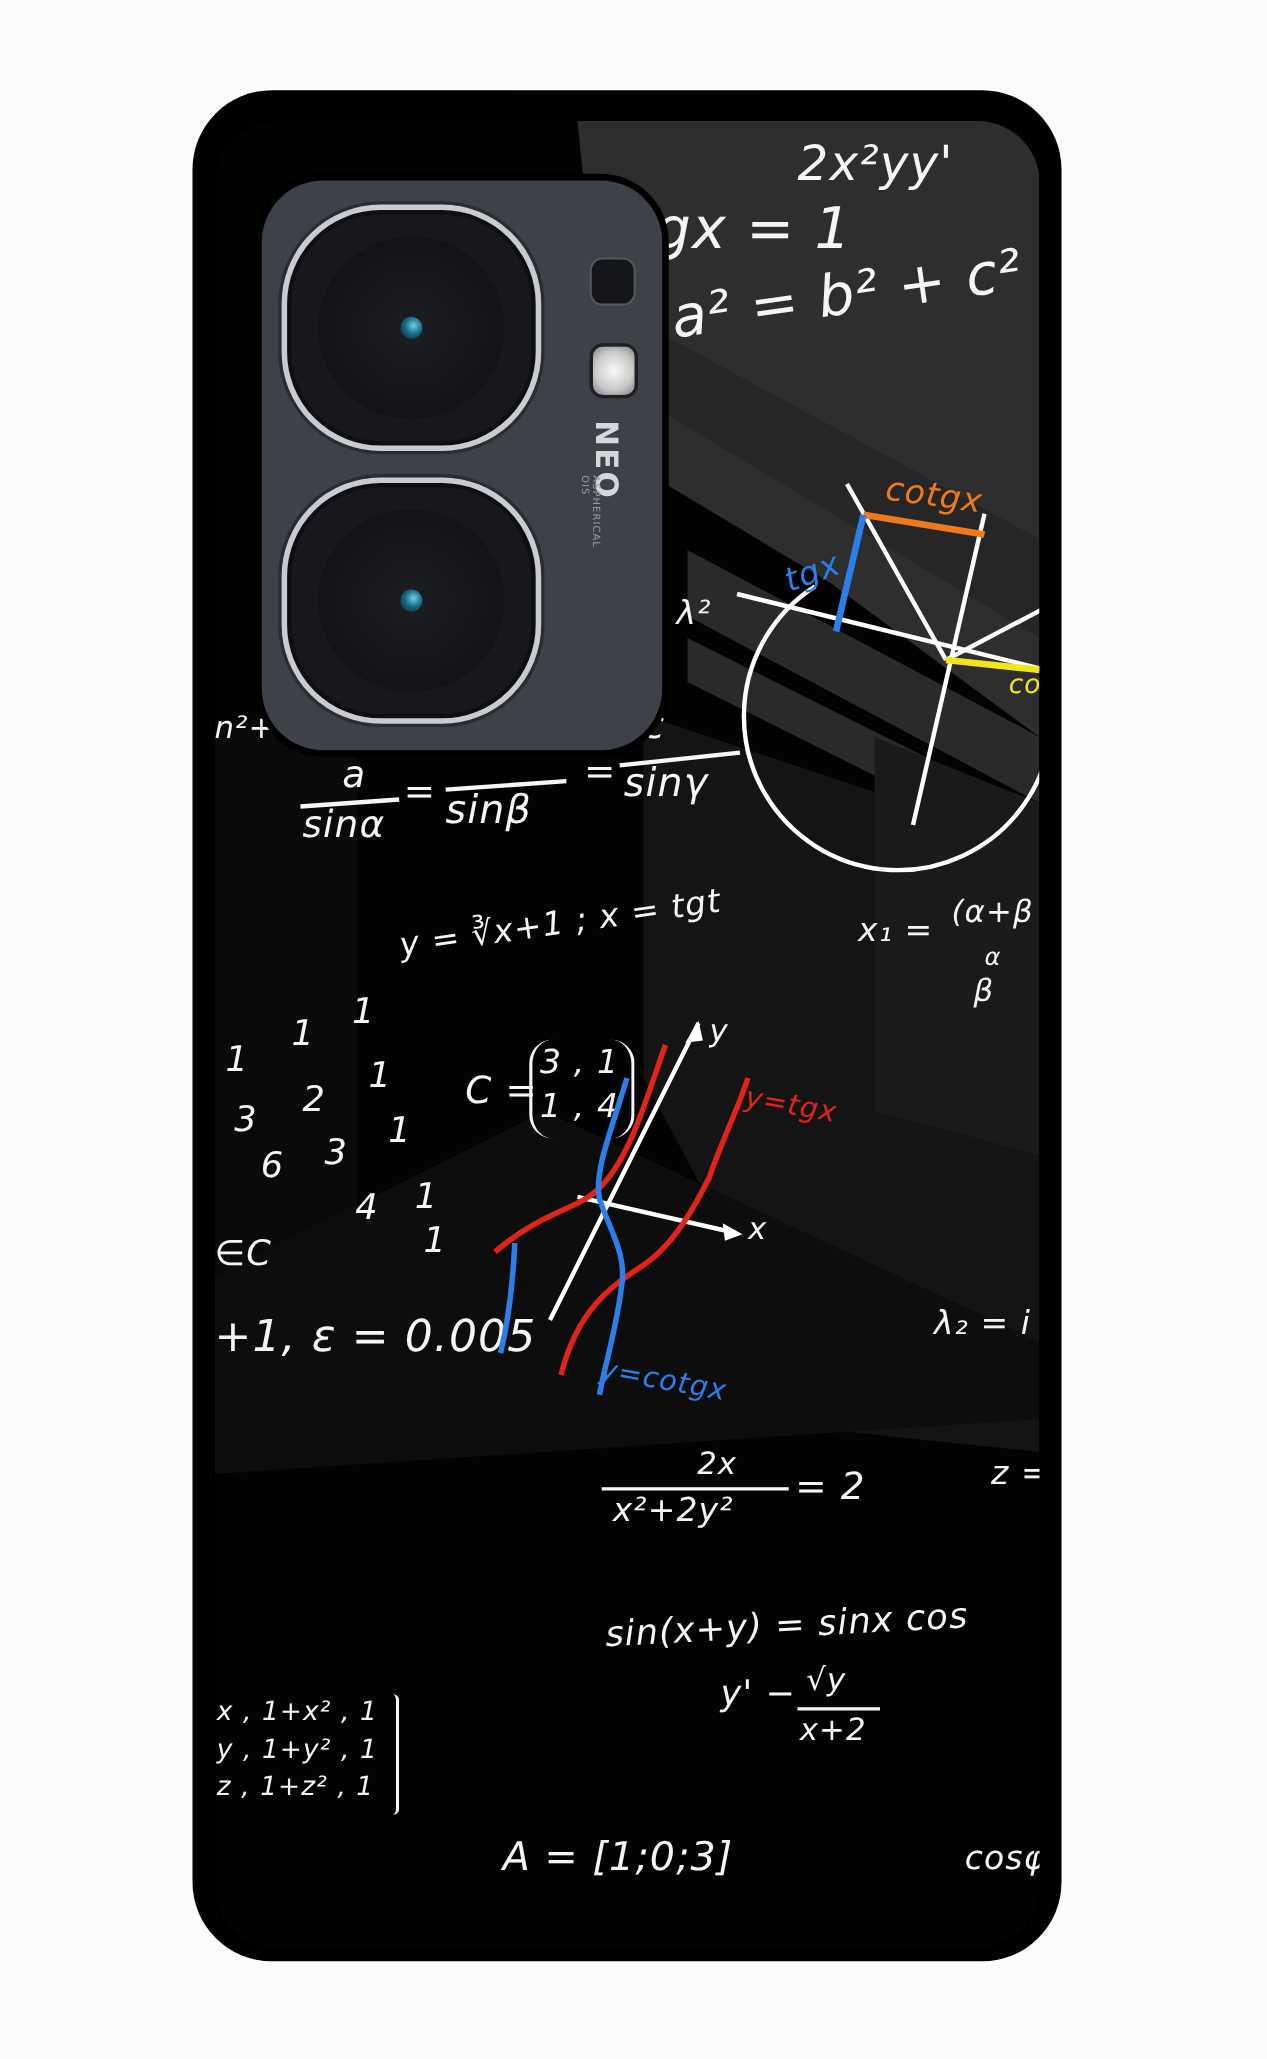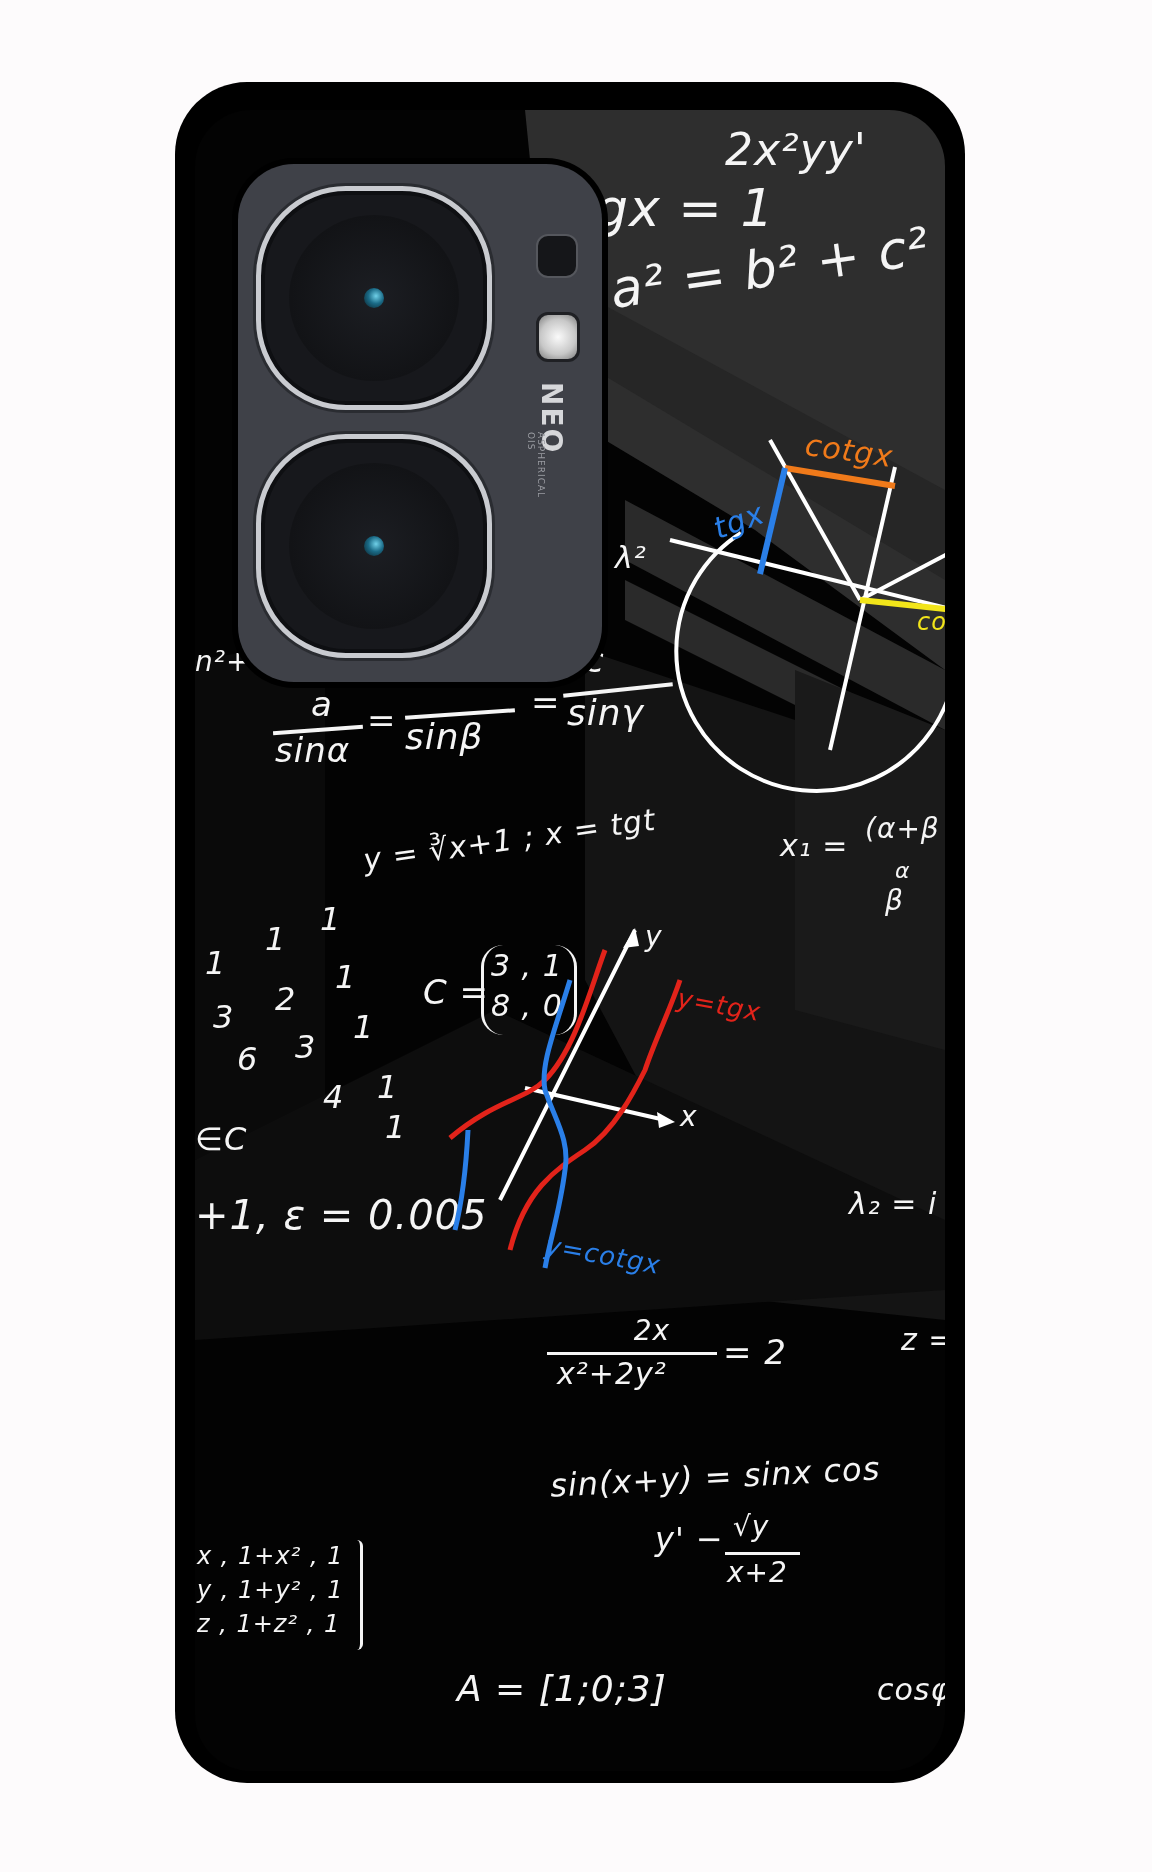--- a/index.html
+++ b/index.html
@@ -90,21 +90,21 @@
       <div class="math" style="left:100px;top:918px;font-size:32px;">3</div>
       <div class="math" style="left:158px;top:898px;font-size:32px;">1</div>
       <div class="math" style="left:128px;top:968px;font-size:32px;">4</div>
       <div class="math" style="left:182px;top:958px;font-size:32px;">1</div>
       <div class="math" style="left:190px;top:998px;font-size:32px;">1</div>
     </div>
 
     <div class="math" style="left:228px;top:862px;font-size:34px;">C =</div>
     <div style="position:absolute;left:286px;top:835px;width:90px;height:90px;border-left:3px solid #f5f5f5;border-right:3px solid #f5f5f5;border-radius:22px;"></div>
     <div class="math" style="left:296px;top:838px;font-size:30px;">3 , 1</div>
-    <div class="math" style="left:296px;top:878px;font-size:30px;">8 , 0</div>
+    <div class="math" style="left:296px;top:878px;font-size:30px;">1 , 4</div>
 
     <div class="math" style="left:0px;top:1010px;font-size:32px;">∈C</div>
     <div class="math" style="left:0px;top:1082px;font-size:40px;">+1, ε = 0.005</div>
 
     <svg class="ov" width="750" height="1661">
       <line x1="305" y1="1090" x2="440" y2="820" stroke="#fff" stroke-width="4"></line>
       <polygon points="440,818 428,838 444,836" fill="#fff"></polygon>
       <line x1="330" y1="978" x2="470" y2="1010" stroke="#fff" stroke-width="4"></line>
       <polygon points="480,1012 462,1002 464,1018" fill="#fff"></polygon>
       <path d="M255,1028 C300,990 330,990 350,970 C380,940 395,880 410,840" fill="none" stroke="#e2231a" stroke-width="5"></path>

